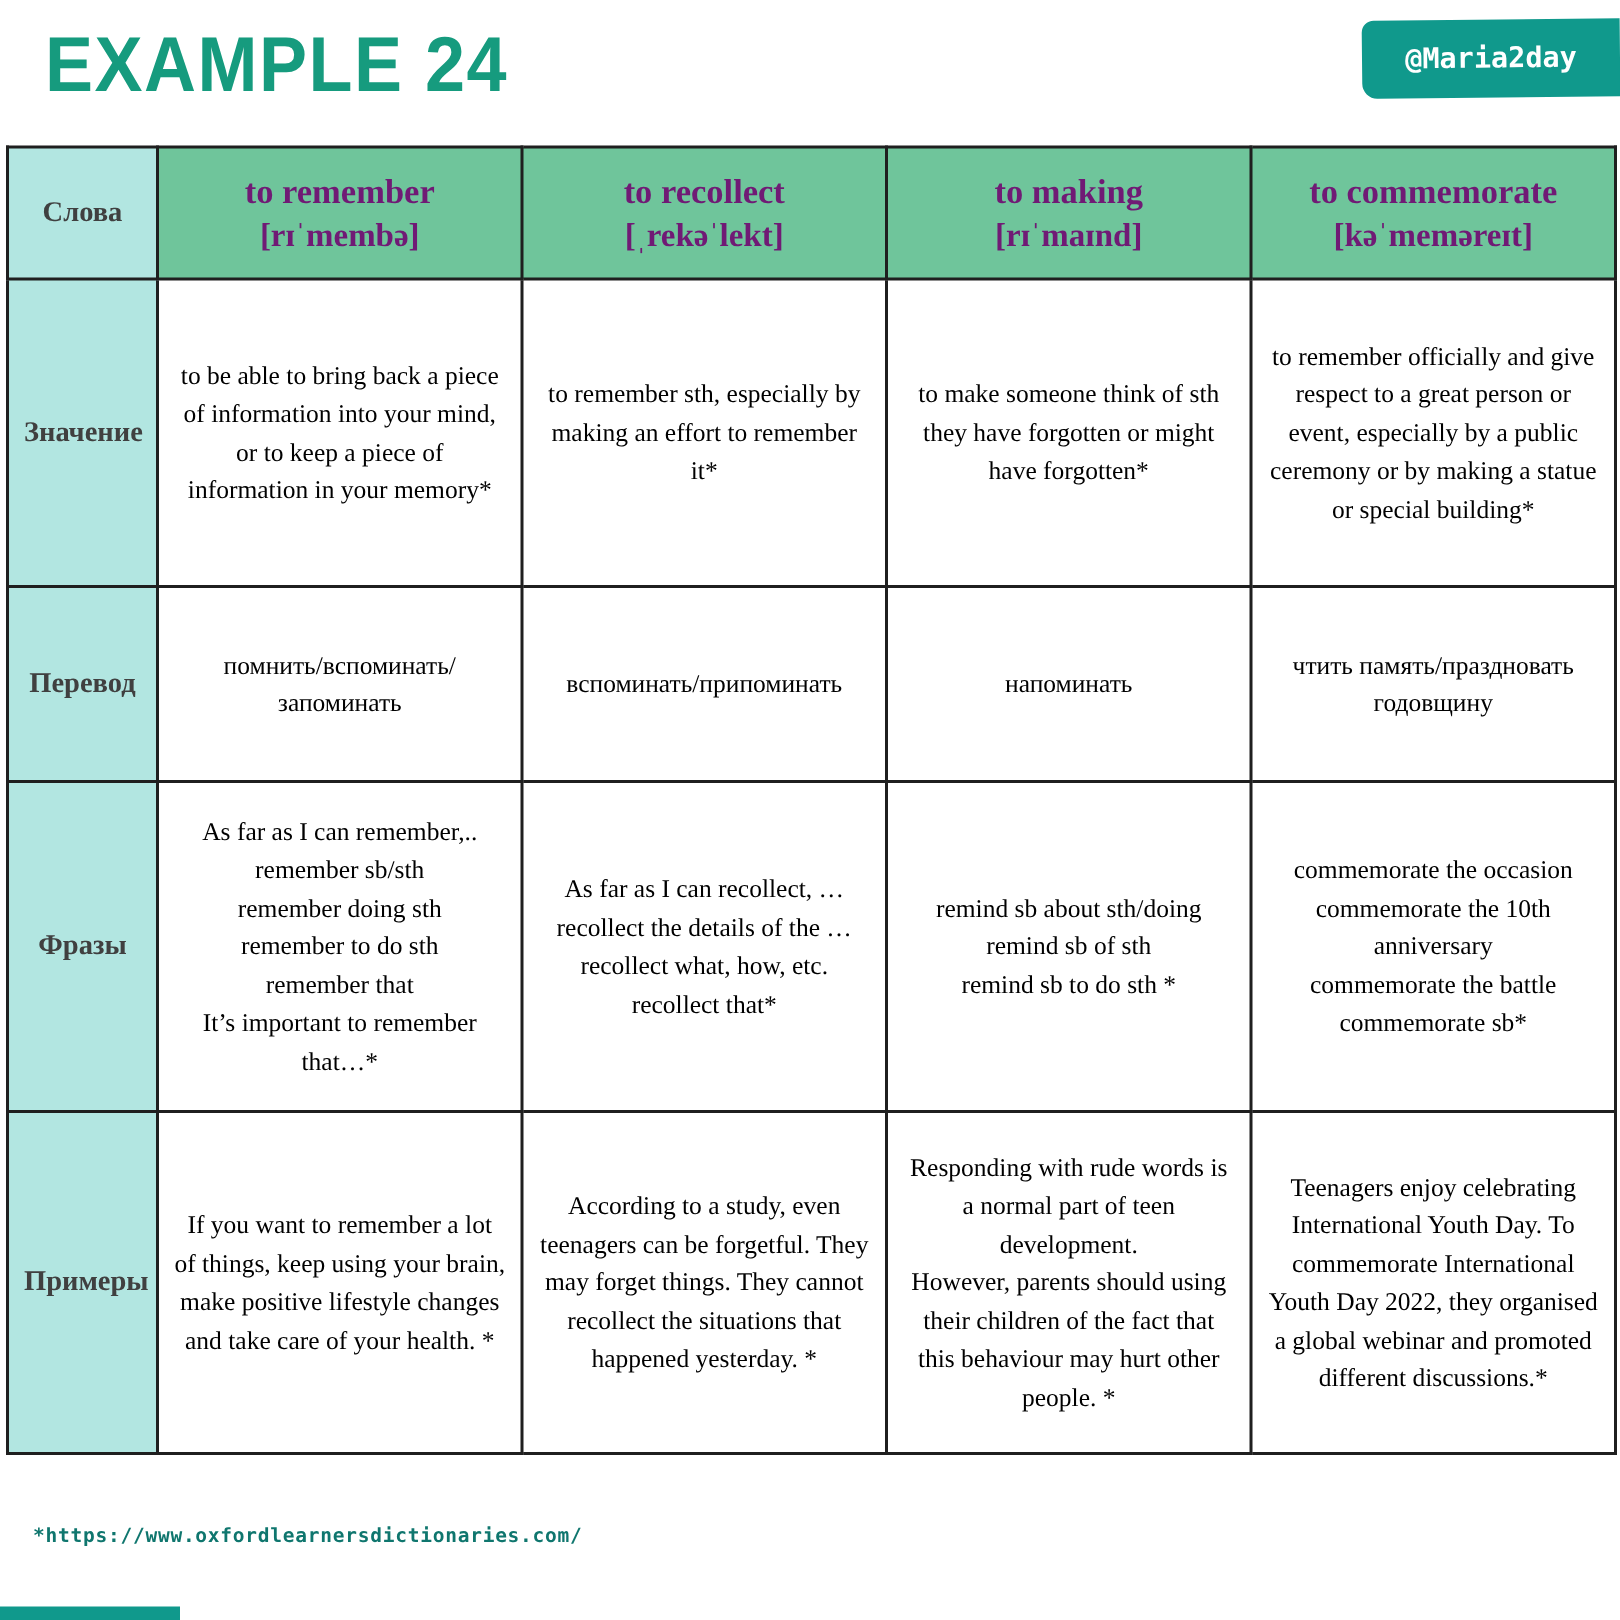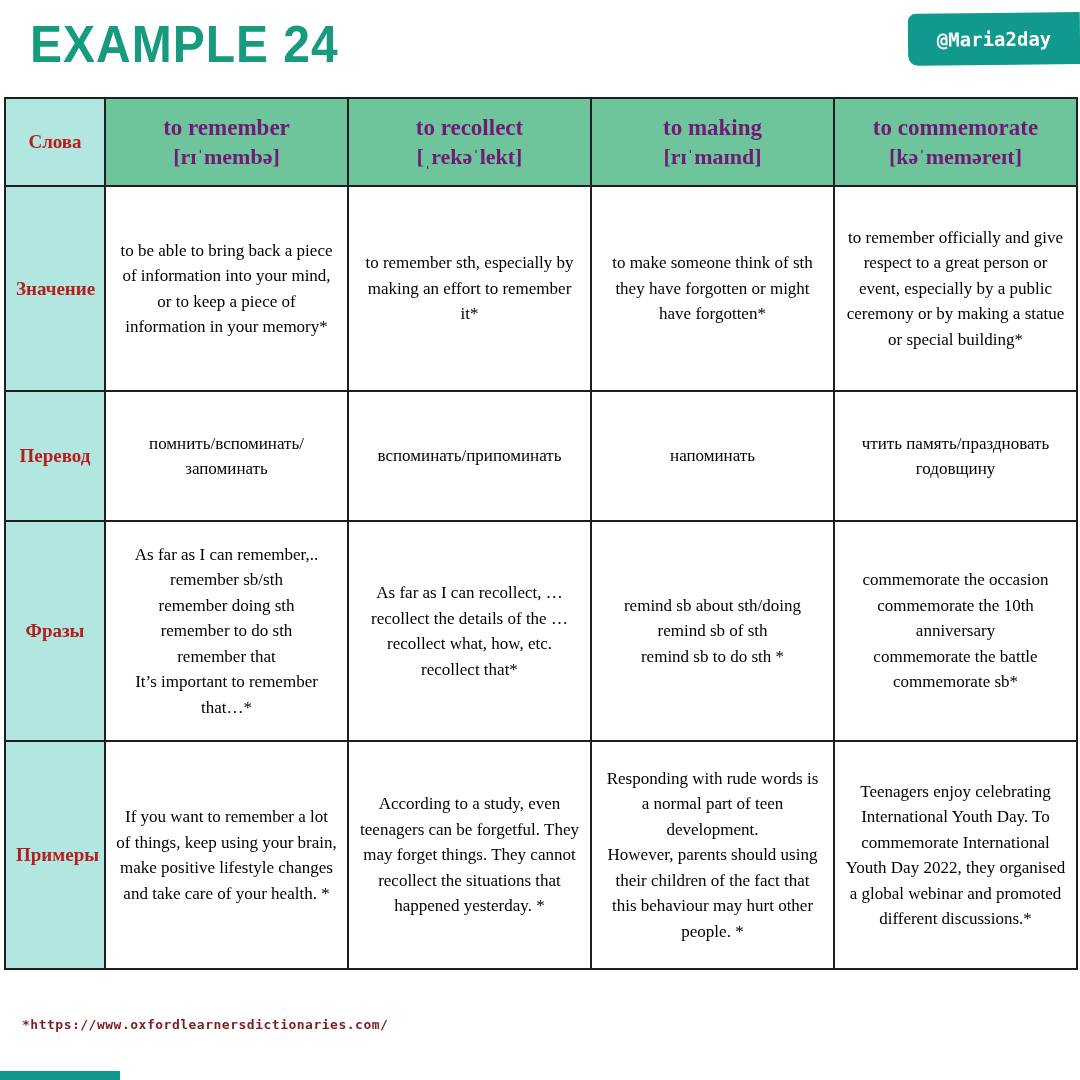--- a/index.html
+++ b/index.html
@@ -59,21 +59,21 @@
   col.c-word{width:243px;}
   tr.head-row{height:88px;}
   tr.r-meaning{height:205px;}
   tr.r-translation{height:130px;}
   tr.r-phrases{height:220px;}
   tr.r-examples{height:228px;}
   .label-cell{
     background:var(--label-teal);
     font-weight:bold;
     font-size:19px;
-    color:#b91c1c;
+    color:#404040;
   }
   .verb-cell{
     background:var(--header-green);
     color:#701a75;
   }
   .verb-cell .verb{
     font-weight:bold;
     font-size:23px;
     line-height:1.35;
   }
@@ -88,21 +88,21 @@
     line-height:1.5;
     color:#000;
     white-space:pre-line;
   }
   .footer{
     position:absolute;
     left:22px;top:1014px;
     font-family:"DejaVu Sans Mono", monospace;
     font-size:13px;
     font-weight:bold;
-    color:#7f1d1d;
+    color:#0f766e;
     letter-spacing:0.5px;
     line-height:1.75;
   }
   .bottom-bar{
     position:absolute;
     left:0;bottom:0;
     width:120px;height:9px;
     background:var(--badge);
   }
 </style>

